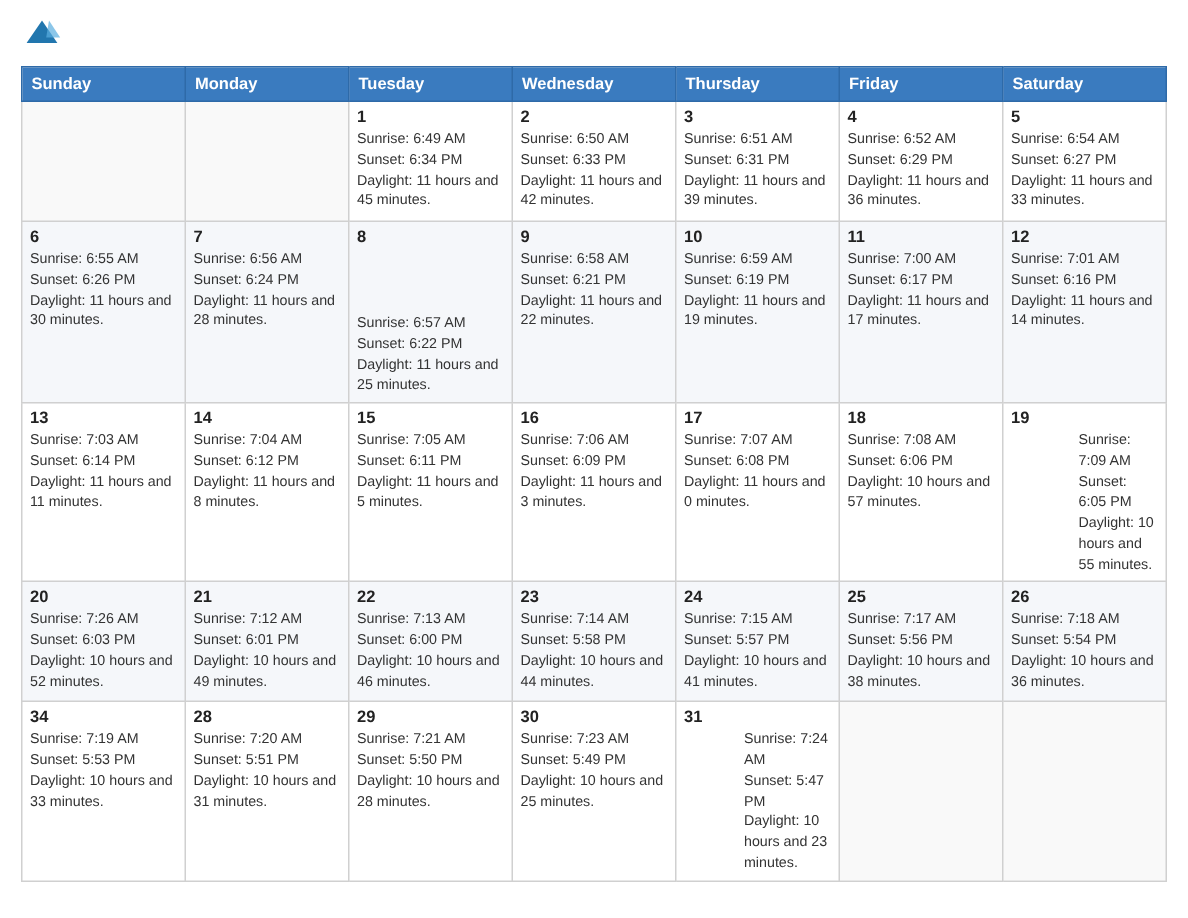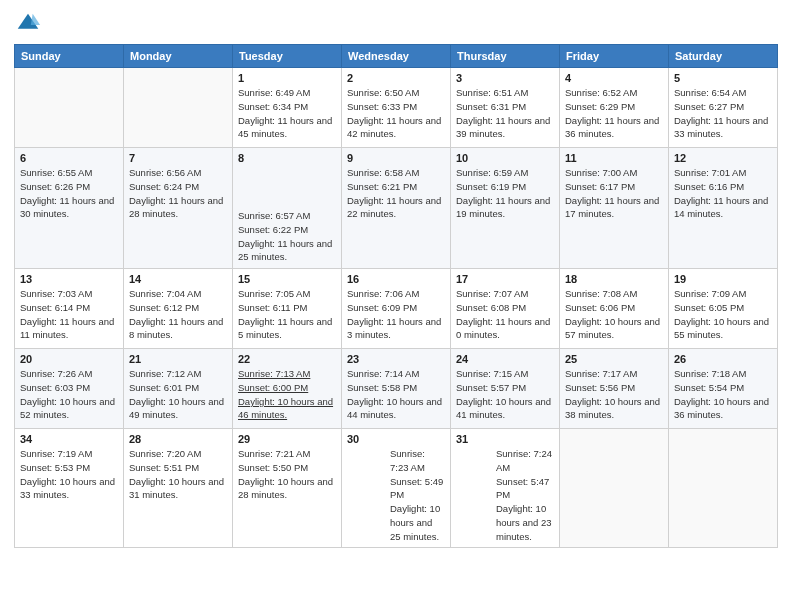--- a/index.html
+++ b/index.html
@@ -245,41 +245,41 @@
 Daylight: 11 hours and 0 minutes.</div>
           </td>
           <td>
             <span class="day-number">18</span>
             <div class="day-info" style="white-space: pre-line;">Sunrise: 7:08 AM
 Sunset: 6:06 PM
 Daylight: 10 hours and 57 minutes.</div>
           </td>
           <td>
             <span class="day-number">19</span>
-            <div class="day-info" style="white-space: pre-line;">Sunrise: 7:09 AM
+            <div class="day-info" style="white-space: pre-line; margin-left: 45px;">Sunrise: 7:09 AM
 Sunset: 6:05 PM
 Daylight: 10 hours and 55 minutes.</div>
           </td>
         </tr>
         <tr>
           <td>
             <span class="day-number">20</span>
             <div class="day-info" style="white-space: pre-line;">Sunrise: 7:26 AM
 Sunset: 6:03 PM
 Daylight: 10 hours and 52 minutes.</div>
           </td>
           <td>
             <span class="day-number">21</span>
             <div class="day-info" style="white-space: pre-line;">Sunrise: 7:12 AM
 Sunset: 6:01 PM
 Daylight: 10 hours and 49 minutes.</div>
           </td>
           <td>
             <span class="day-number">22</span>
-            <div class="day-info" style="white-space: pre-line; text-decoration: underline;">Sunrise: 7:13 AM
+            <div class="day-info" style="white-space: pre-line;">Sunrise: 7:13 AM
 Sunset: 6:00 PM
 Daylight: 10 hours and 46 minutes.</div>
           </td>
           <td>
             <span class="day-number">23</span>
             <div class="day-info" style="white-space: pre-line;">Sunrise: 7:14 AM
 Sunset: 5:58 PM
 Daylight: 10 hours and 44 minutes.</div>
           </td>
           <td>
@@ -315,21 +315,21 @@
 Daylight: 10 hours and 31 minutes.</div>
           </td>
           <td>
             <span class="day-number">29</span>
             <div class="day-info" style="white-space: pre-line;">Sunrise: 7:21 AM
 Sunset: 5:50 PM
 Daylight: 10 hours and 28 minutes.</div>
           </td>
           <td>
             <span class="day-number">30</span>
-            <div class="day-info" style="white-space: pre-line; margin-left: 43px;">Sunrise: 7:23 AM
+            <div class="day-info" style="white-space: pre-line;">Sunrise: 7:23 AM
 Sunset: 5:49 PM
 Daylight: 10 hours and 25 minutes.</div>
           </td>
           <td>
             <span class="day-number">31</span>
             <div class="day-info" style="white-space: pre-line; margin-left: 40px;">Sunrise: 7:24 AM
 Sunset: 5:47 PM
 Daylight: 10 hours and 23 minutes.</div>
           </td>
           <td class="empty"></td>

